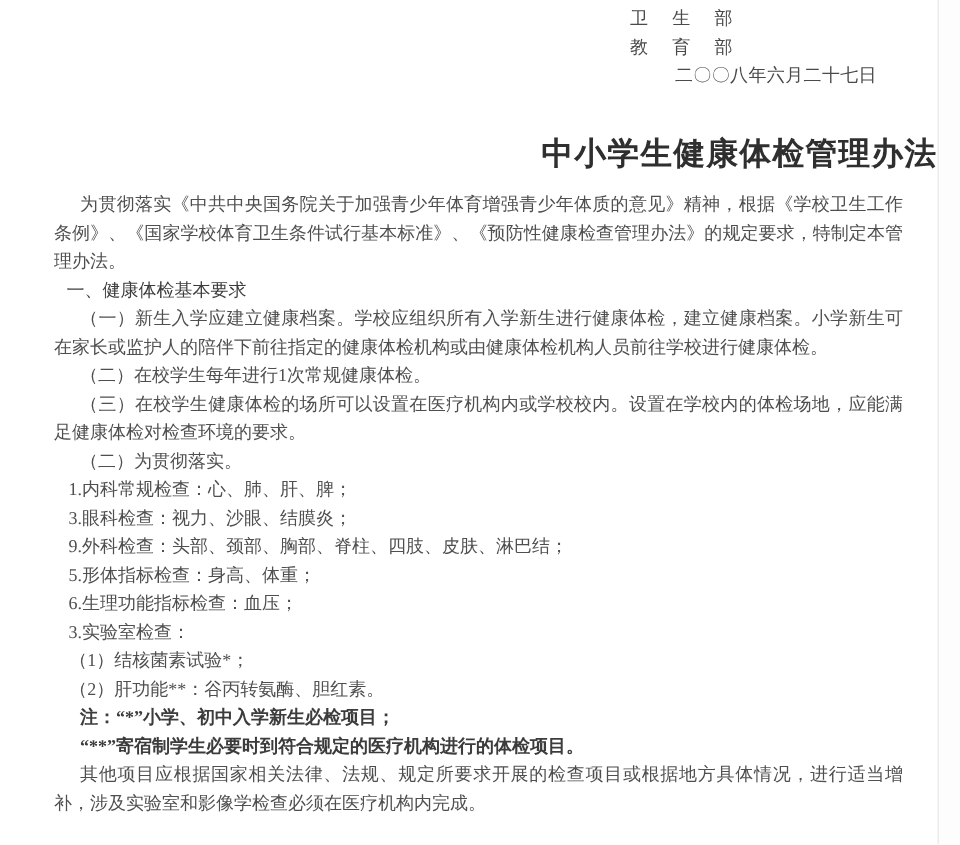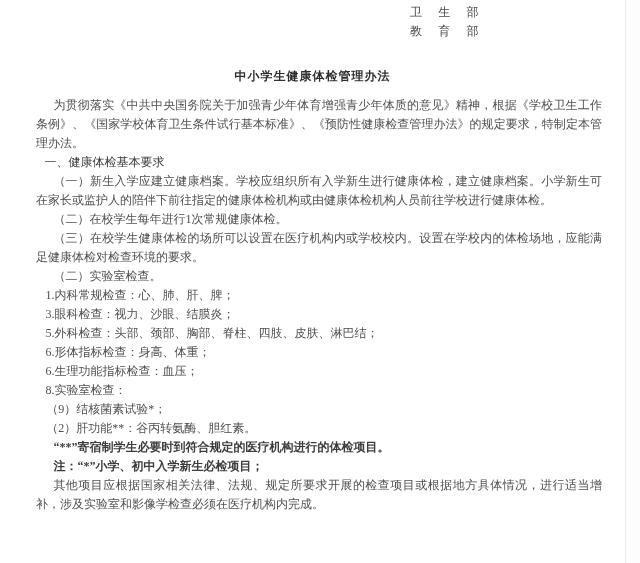--- a/index.html
+++ b/index.html
@@ -11,31 +11,31 @@
     color: #4f4f4f;
     overflow: hidden;
   }
   .right-strip {
     position: absolute; top: 0; right: 0;
     width: 15px; height: 563px;
     background: #fdfdfd;
     border-left: 1px solid #ececec;
   }
   .doc-header {
-    position: absolute; top: 3px; left: 410px;
+    position: absolute; top: 3px; left: 420px;
     font-size: 12px; line-height: 19px; color: #4a4a4a;
     white-space: nowrap;
   }
   .doc-header .agency { letter-spacing: 0.55em; }
   .doc-header .issue-date { padding-left: 30px; letter-spacing: 0.02em; }
   .doc-title {
-    margin-top: 68px;
+    margin-top: 88px;
     width: 625px;
-    text-align: center;
-    font-size: 12px;
+    text-align: right;
+    font-size: 21px;
     font-weight: bold;
     color: #2f2f2f;
     letter-spacing: 1px;
   }
   .doc-content {
     margin: 11px 40px 0 36px;
     width: 566px;
     font-size: 12px;
     line-height: 19px;
     text-align: justify;
@@ -48,35 +48,36 @@
   .note    { text-indent: 1.45em; font-weight: bold; color: #3c3c3c; }
 </style>
 </head>
 <body>
 
 <div class="right-strip"></div>
 
 <div class="doc-header">
   <div class="agency">卫 生 部</div>
   <div class="agency">教 育 部</div>
+  <div class="issue-date">二〇〇八年六月二十七日</div>
 </div>
 
 <h1 class="doc-title">中小学生健康体检管理办法</h1>
 
 <div class="doc-content">
   <p class="para">为贯彻落实《中共中央国务院关于加强青少年体育增强青少年体质的意见》精神，根据《学校卫生工作条例》、《国家学校体育卫生条件试行基本标准》、《预防性健康检查管理办法》的规定要求，特制定本管理办法。</p>
   <p class="heading">一、健康体检基本要求</p>
   <p class="para">（一）新生入学应建立健康档案。学校应组织所有入学新生进行健康体检，建立健康档案。小学新生可在家长或监护人的陪伴下前往指定的健康体检机构或由健康体检机构人员前往学校进行健康体检。</p>
   <p class="para">（二）在校学生每年进行1次常规健康体检。</p>
   <p class="para">（三）在校学生健康体检的场所可以设置在医疗机构内或学校校内。设置在学校内的体检场地，应能满足健康体检对检查环境的要求。</p>
-  <p class="para">（二）实验室检查。</p>
+  <p class="para">（二）为贯彻落实。</p>
   <p class="item">1.内科常规检查：心、肺、肝、脾；</p>
   <p class="item">3.眼科检查：视力、沙眼、结膜炎；</p>
-  <p class="item">5.外科检查：头部、颈部、胸部、脊柱、四肢、皮肤、淋巴结；</p>
-  <p class="item">6.形体指标检查：身高、体重；</p>
+  <p class="item">9.外科检查：头部、颈部、胸部、脊柱、四肢、皮肤、淋巴结；</p>
+  <p class="item">5.形体指标检查：身高、体重；</p>
   <p class="item">6.生理功能指标检查：血压；</p>
-  <p class="item">8.实验室检查：</p>
-  <p class="subitem">（9）结核菌素试验*；</p>
+  <p class="item">3.实验室检查：</p>
+  <p class="subitem">（1）结核菌素试验*；</p>
   <p class="subitem">（2）肝功能**：谷丙转氨酶、胆红素。</p>
+  <p class="note">注：“*”小学、初中入学新生必检项目；</p>
   <p class="note">“**”寄宿制学生必要时到符合规定的医疗机构进行的体检项目。</p>
-  <p class="note">注：“*”小学、初中入学新生必检项目；</p>
   <p class="para">其他项目应根据国家相关法律、法规、规定所要求开展的检查项目或根据地方具体情况，进行适当增补，涉及实验室和影像学检查必须在医疗机构内完成。</p>
 </div>
 
 </body></html>

